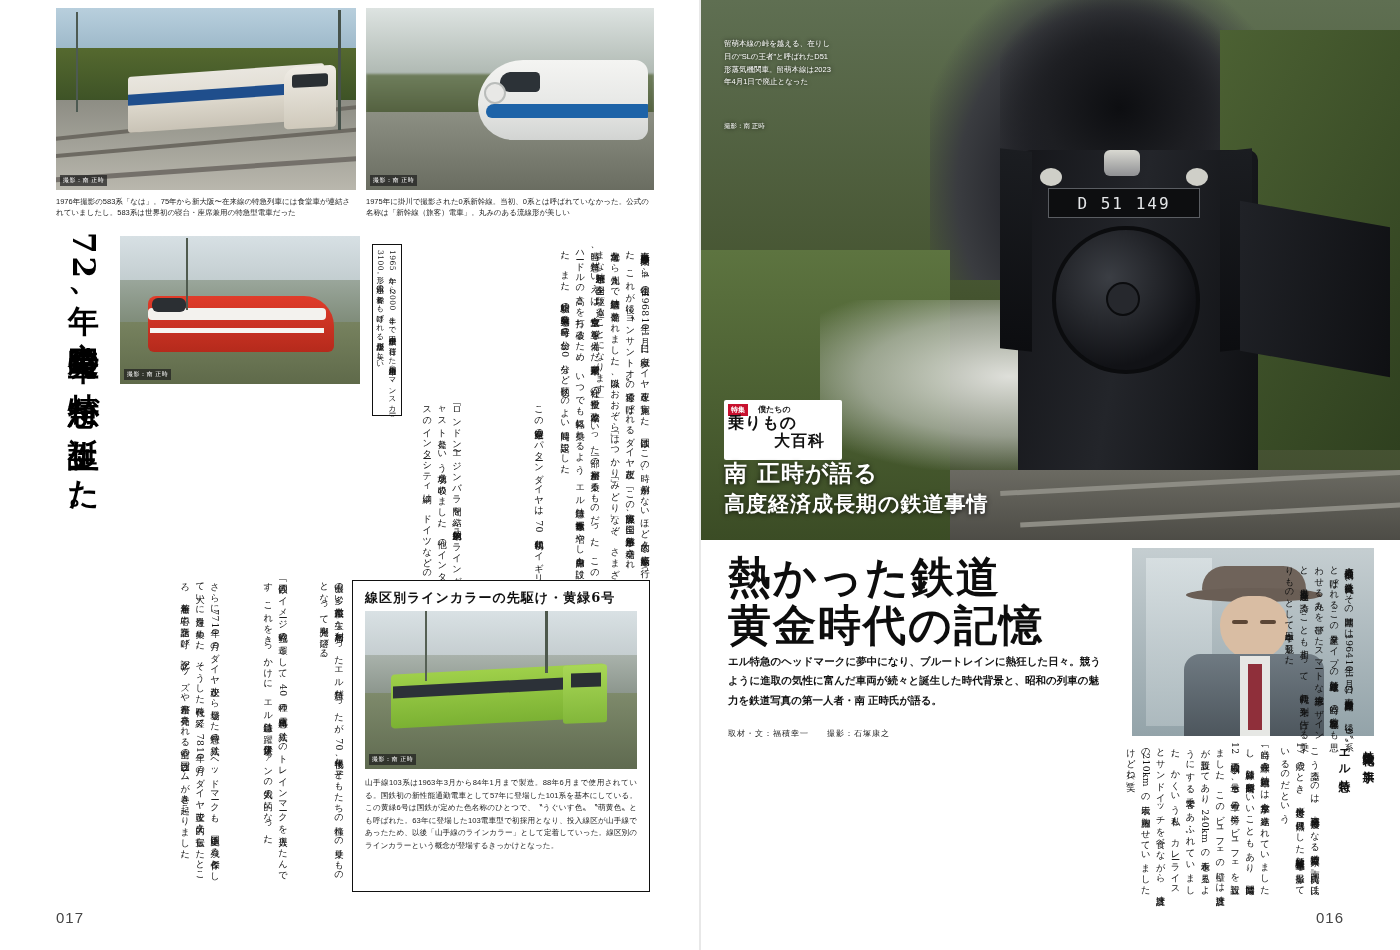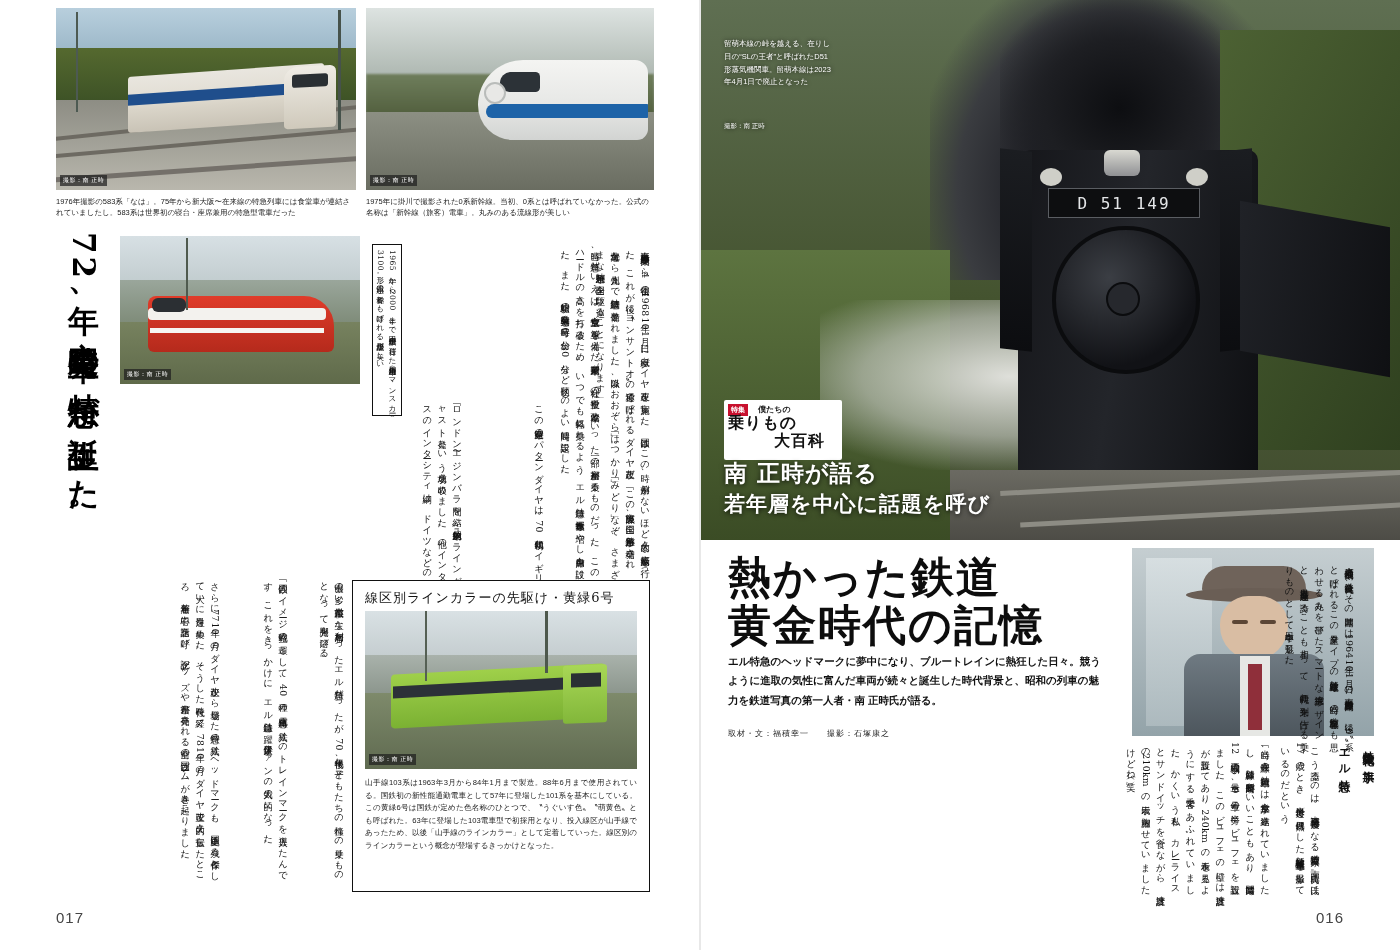--- a/index.html
+++ b/index.html
@@ -37,21 +37,21 @@
     font-family:"DejaVu Serif","Liberation Serif",serif;
     font-size:9.2px;line-height:1.62;color:#111;letter-spacing:.4px;
     text-align:justify;
   }
 
   .sidebox{
     position:absolute;left:352px;top:580px;width:296px;height:310px;
     border:1px solid #111;background:#fff;
   }
   .sidebox-title{
-    position:absolute;left:12px;top:8px;font-size:13px;font-weight:normal;
+    position:absolute;left:12px;top:8px;font-size:13px;font-weight:bold;
     font-family:"DejaVu Serif","Liberation Serif",serif;letter-spacing:1px;
   }
   .sidebox-cap{
     position:absolute;left:12px;top:196px;width:272px;font-size:7.6px;
     line-height:1.65;color:#222;text-align:justify;
   }
   .folio{position:absolute;bottom:24px;font-size:15px;color:#444;letter-spacing:1px;}
   #folio-left{left:56px;}
   #folio-right{right:56px;}
 
@@ -244,21 +244,21 @@
       <div class="hero-credit">撮影：南 正時</div>
 
       <div class="series-badge">
         <span class="sb-top">特集</span>
         <span class="sb-top2">僕たちの</span>
         <span class="sb-main" style="top:14px;">乗りもの</span>
         <span class="sb-main" style="top:32px;margin-left:46px;">大百科</span>
       </div>
 
       <div class="hero-title1">南 正時が語る</div>
-      <div class="hero-title2">若年層を中心に話題を呼び</div>
+      <div class="hero-title2">高度経済成長期の鉄道事情</div>
     </div>
 
     <div class="big-title" style="top:600px;">黄金時代の記憶</div>
     <div class="big-title">熱かった鉄道</div>
 
     <div class="lede">エル特急のヘッドマークに夢中になり、ブルートレインに熱狂した日々。競うように進取の気性に富んだ車両が続々と誕生した時代背景と、昭和の列車の魅力を鉄道写真の第一人者・南 正時氏が語る。</div>
     <div class="byline">取材・文：福積幸一　　撮影：石塚康之</div>
 
     <div class="photo" id="p16-portrait" style="background:linear-gradient(120deg,#b9c4c8 0%,#9fb0b6 40%,#7e9097 100%);">
       <div style="position:absolute;left:0;top:0;width:242px;height:188px;background:linear-gradient(#c5ced1,#93a3a9);"></div>

